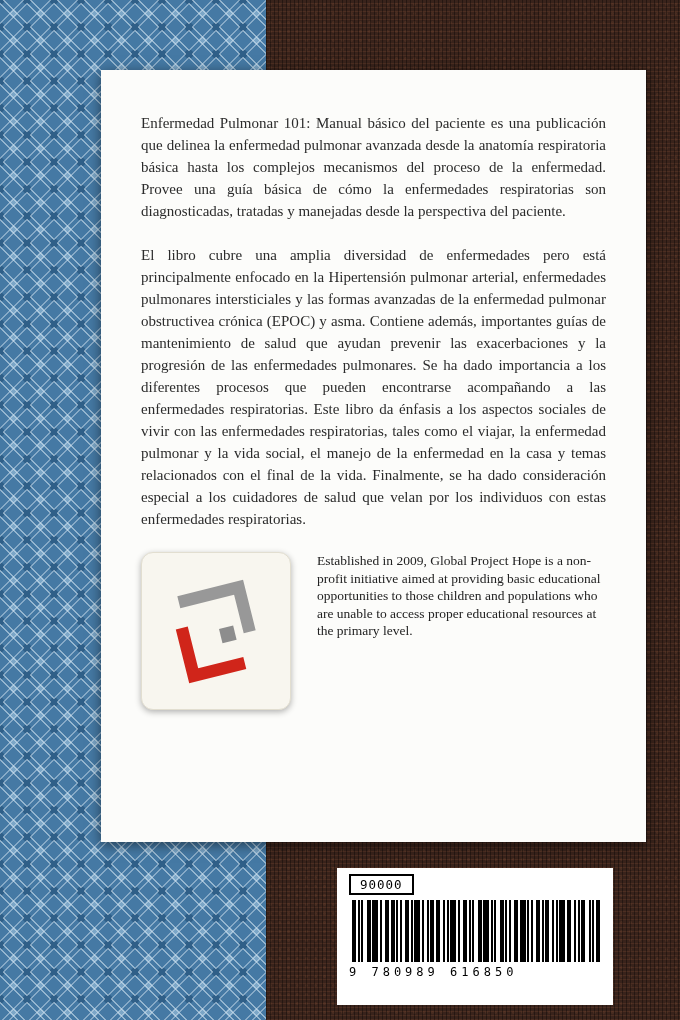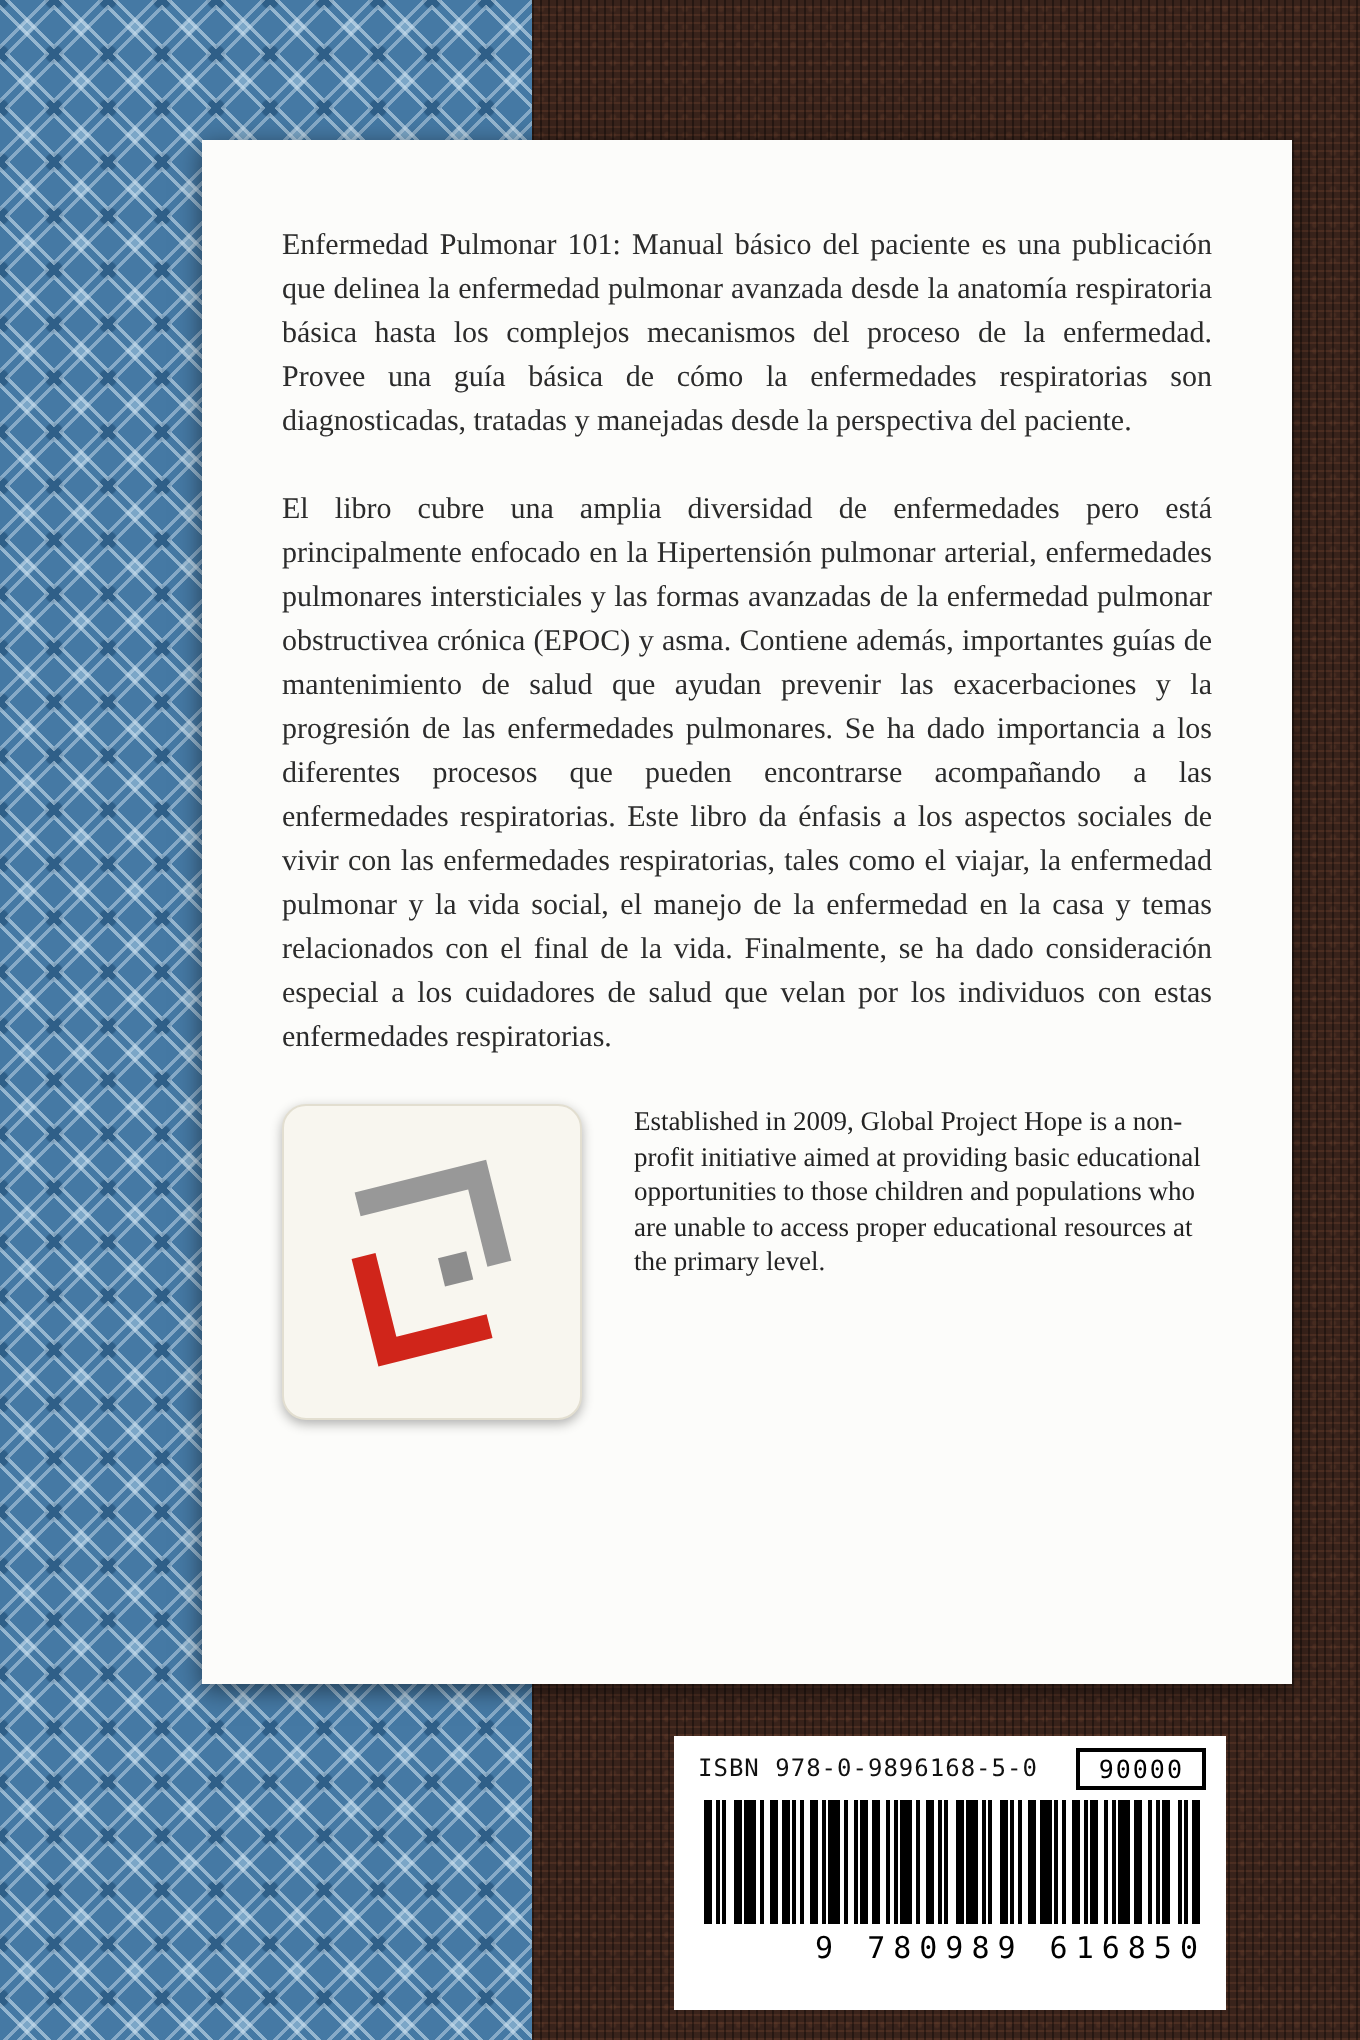--- a/index.html
+++ b/index.html
@@ -85,22 +85,22 @@
     font-size:12.5px;letter-spacing:1px;color:#000;
     background:#fff;
   }
   .bars{
     height:62px;margin-top:5px;
     display:flex;align-items:stretch;justify-content:center;
     overflow:hidden;
   }
   .bar{background:#000;height:100%;flex:none;}
   .barcode-number{
-    margin-top:3px;text-align:right;
-    font-size:15px;letter-spacing:4px;color:#000;
+    margin-top:3px;text-align:left;
+    font-size:12px;letter-spacing:4px;color:#000;
   }
 </style>
 </head>
 <body>
 
 <div class="stage">
 
   <div class="bg-blue"></div>
   <div class="bg-brown"></div>
 
@@ -119,21 +119,20 @@
         </svg>
       </div>
       <div class="publisher-text">
         <p>Established in 2009, Global Project Hope is a non-profit initiative aimed at providing basic educational opportunities to those children and populations who are unable to access proper educational resources at the primary level.</p>
       </div>
     </div>
   </div>
 
   <div class="barcode-panel">
     <div class="barcode-top">
-      <span class="isbn">ISBN 978-0-9896168-5-0</span>
       <span class="supplement-box">
         <span>90000</span>
       </span>
     </div>
     <div class="bars">
         <div class="bar" style="width: 4px; margin-right: 1.6px;"></div>
         <div class="bar" style="width: 2px; margin-right: 1.6px;"></div>
         <div class="bar" style="width: 2px; margin-right: 3.2px;"></div>
         <div class="bar" style="width: 4px; margin-right: 1.6px;"></div>
         <div class="bar" style="width: 6px; margin-right: 1.6px;"></div>

